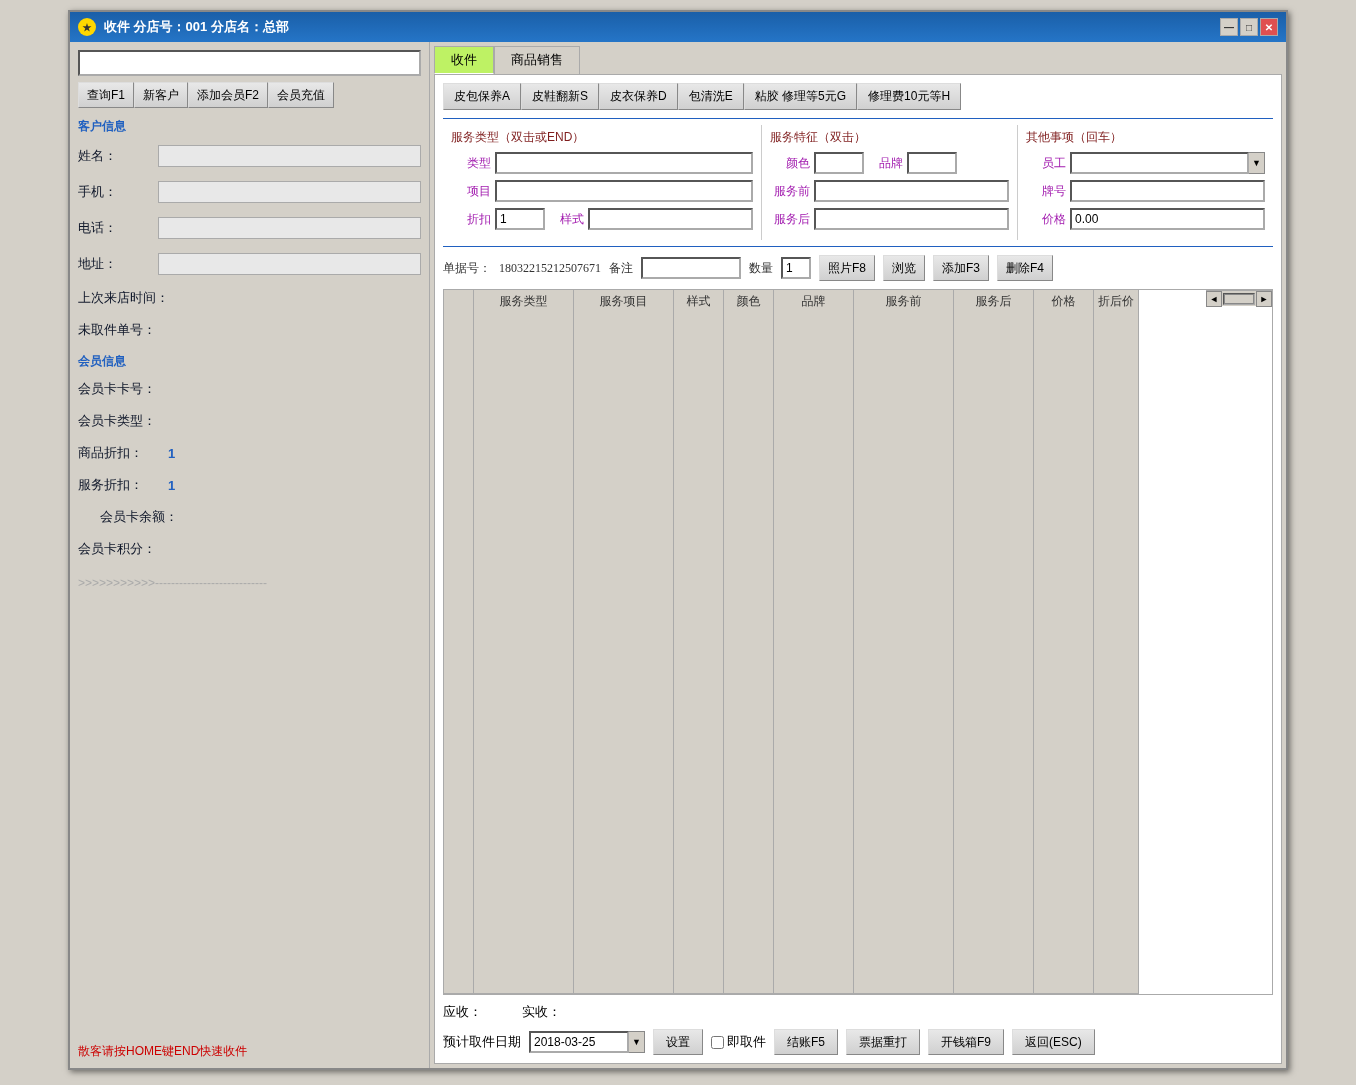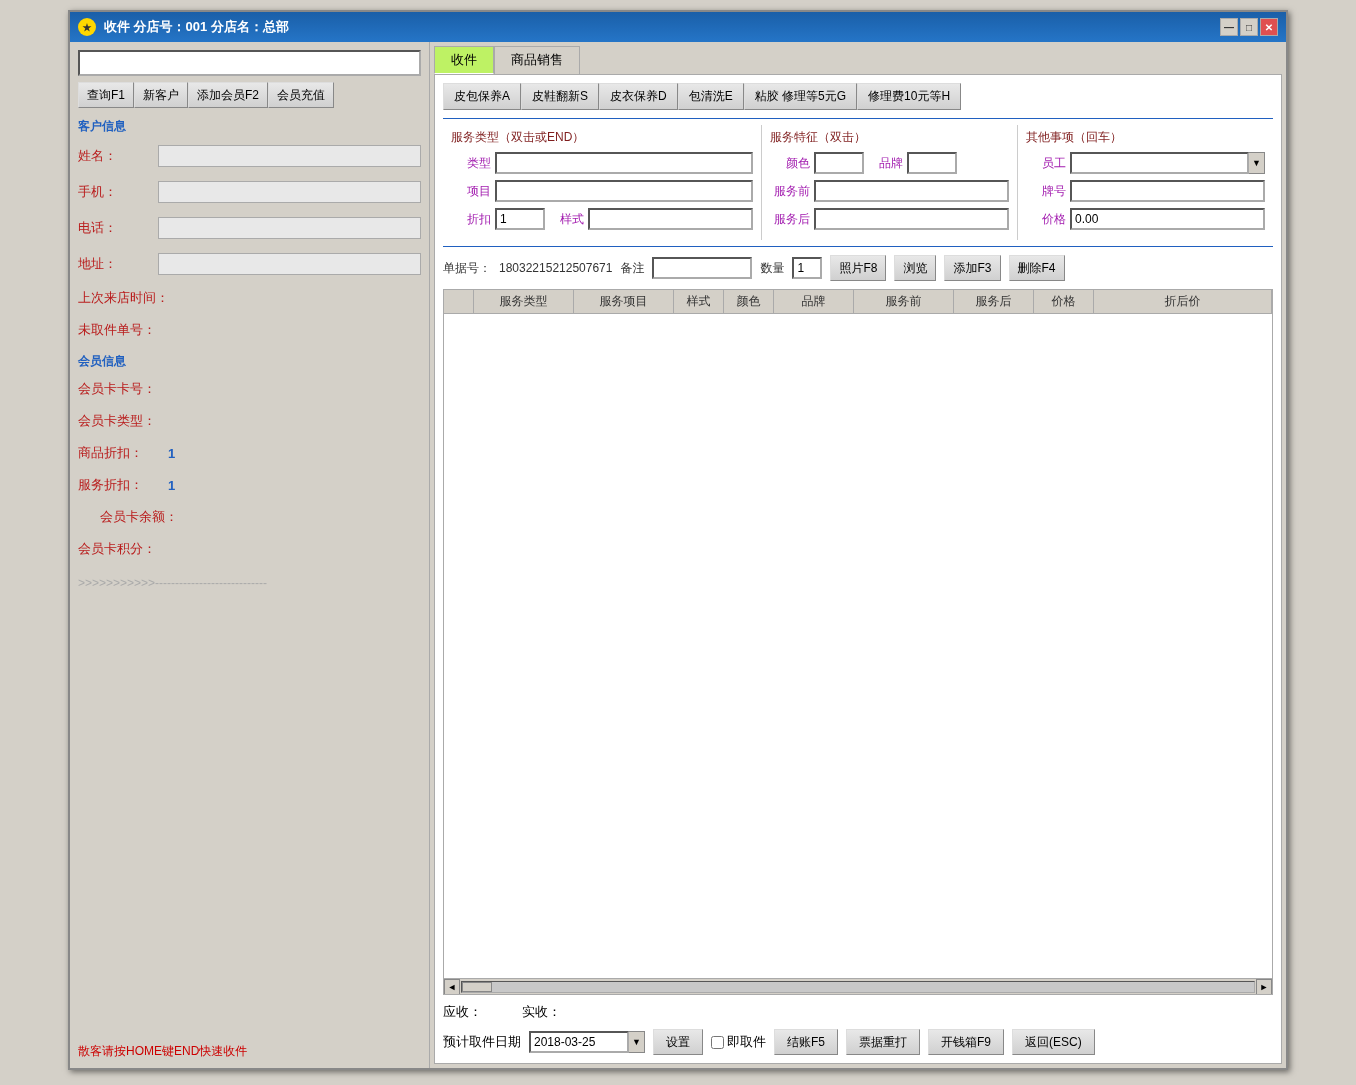--- a/index.html
+++ b/index.html
@@ -16,21 +16,21 @@
 
     .content-area { display: flex; flex: 1; overflow: hidden; }
 
     
     .left-panel { width: 360px; background: #d4d0c8; padding: 8px; border-right: 1px solid #aaa; display: flex; flex-direction: column; gap: 6px; }
     .search-input { width: 100%; height: 26px; border: 2px inset #aaa; background: white; padding: 2px 4px; }
     .btn-row { display: flex; }
     .btn { background: linear-gradient(to bottom, #e8e8e8, #d0d0d0); border: 1px solid #888; border-top-color: #ddd; border-left-color: #ddd; padding: 3px 8px; cursor: pointer; font-size: 12px; height: 26px; }
     .section-title { color: #2060c0; font-weight: bold; font-size: 12px; margin-top: 4px; }
     .info-row { display: flex; align-items: center; margin: 4px 0; }
-    .info-label { width: 80px; color: #b91c1c; }
+    .info-label { width: 80px; color: #0f172a; }
     .info-value { flex: 1; height: 22px; background: #e8e8e8; border: 1px solid #aaa; }
     .info-value-link { color: #2060c0; font-weight: bold; }
     .marquee-text { color: #cc0000; font-size: 12px; margin-top: auto; }
 
     
     .right-panel { flex: 1; display: flex; flex-direction: column; padding: 4px; }
 
     
     .tabs { display: flex; gap: 0; margin-bottom: 0; }
     .tab { padding: 4px 16px; background: #d4d0c8; border: 1px solid #aaa; border-bottom: none; cursor: pointer; font-size: 13px; }
@@ -49,26 +49,26 @@
     .form-section:last-child { border-right: none; }
     .form-section-title { color: #7f1d1d; font-size: 12px; margin-bottom: 6px; }
     .form-row { display: flex; align-items: center; margin-bottom: 6px; }
     .form-label { width: 40px; color: #a21caf; font-size: 12px; text-align: right; margin-right: 4px; }
     .form-input { height: 22px; border: 2px inset #aaa; background: white; padding: 1px 3px; flex: 1; font-size: 12px; }
     .form-input-sm { height: 22px; border: 2px inset #aaa; background: white; padding: 1px 3px; width: 50px; font-size: 12px; }
 
     
     .order-row { display: flex; align-items: center; gap: 8px; margin-bottom: 8px; }
     .order-label { font-size: 12px; color: #333; }
-    .order-number { font-size: 12px; color: #333; }
+    .order-number { font-size: 12px; color: #333; font-family: Liberation Serif, serif; }
     .order-input { height: 22px; border: 2px inset #aaa; background: white; padding: 1px 3px; width: 100px; font-size: 12px; }
     .qty-input { height: 22px; border: 2px inset #aaa; background: white; padding: 1px 3px; width: 30px; font-size: 12px; }
 
     
-    .table-container { flex: 1; border: 1px solid #aaa; overflow: hidden; display: flex; flex-direction: column; min-height: 300px; }
+    .table-container { flex: 1; border: 1px solid #aaa; overflow: hidden; display: flex; flex-direction: row; min-height: 300px; }
     .table-header { display: flex; background: #d4d0c8; border-bottom: 1px solid #aaa; }
     .th { padding: 3px 4px; font-size: 12px; border-right: 1px solid #aaa; text-align: center; color: #333; }
     .table-body { flex: 1; background: white; overflow: auto; }
     .scrollbar-row { height: 16px; background: #d4d0c8; border-top: 1px solid #aaa; display: flex; align-items: center; }
     .scroll-btn { width: 16px; height: 16px; background: #d4d0c8; border: 1px solid #888; display: flex; align-items: center; justify-content: center; font-size: 9px; cursor: pointer; }
     .scroll-track { flex: 1; height: 12px; background: #c8c8c8; border: 1px inset #aaa; margin: 0 1px; }
     .scroll-thumb { width: 30px; height: 100%; background: #d4d0c8; border: 1px solid #888; }
 
     
     .bottom-area { margin-top: 8px; }

